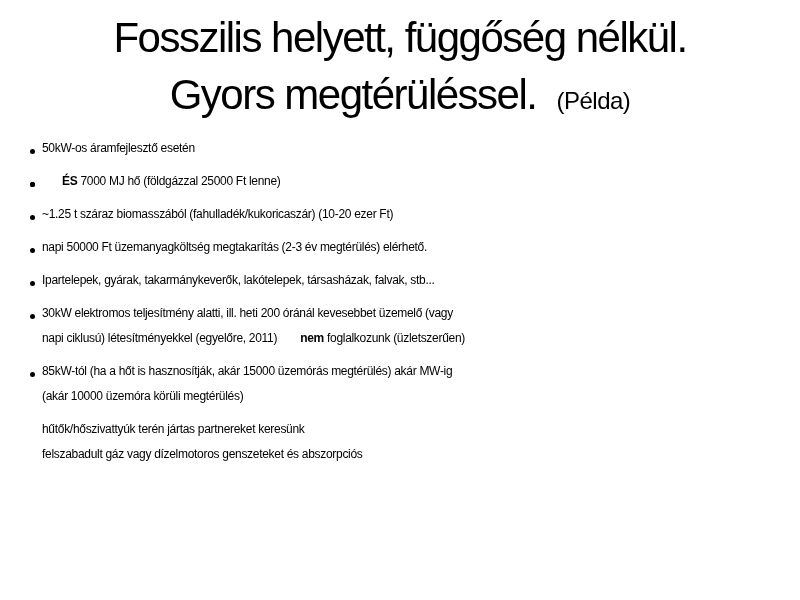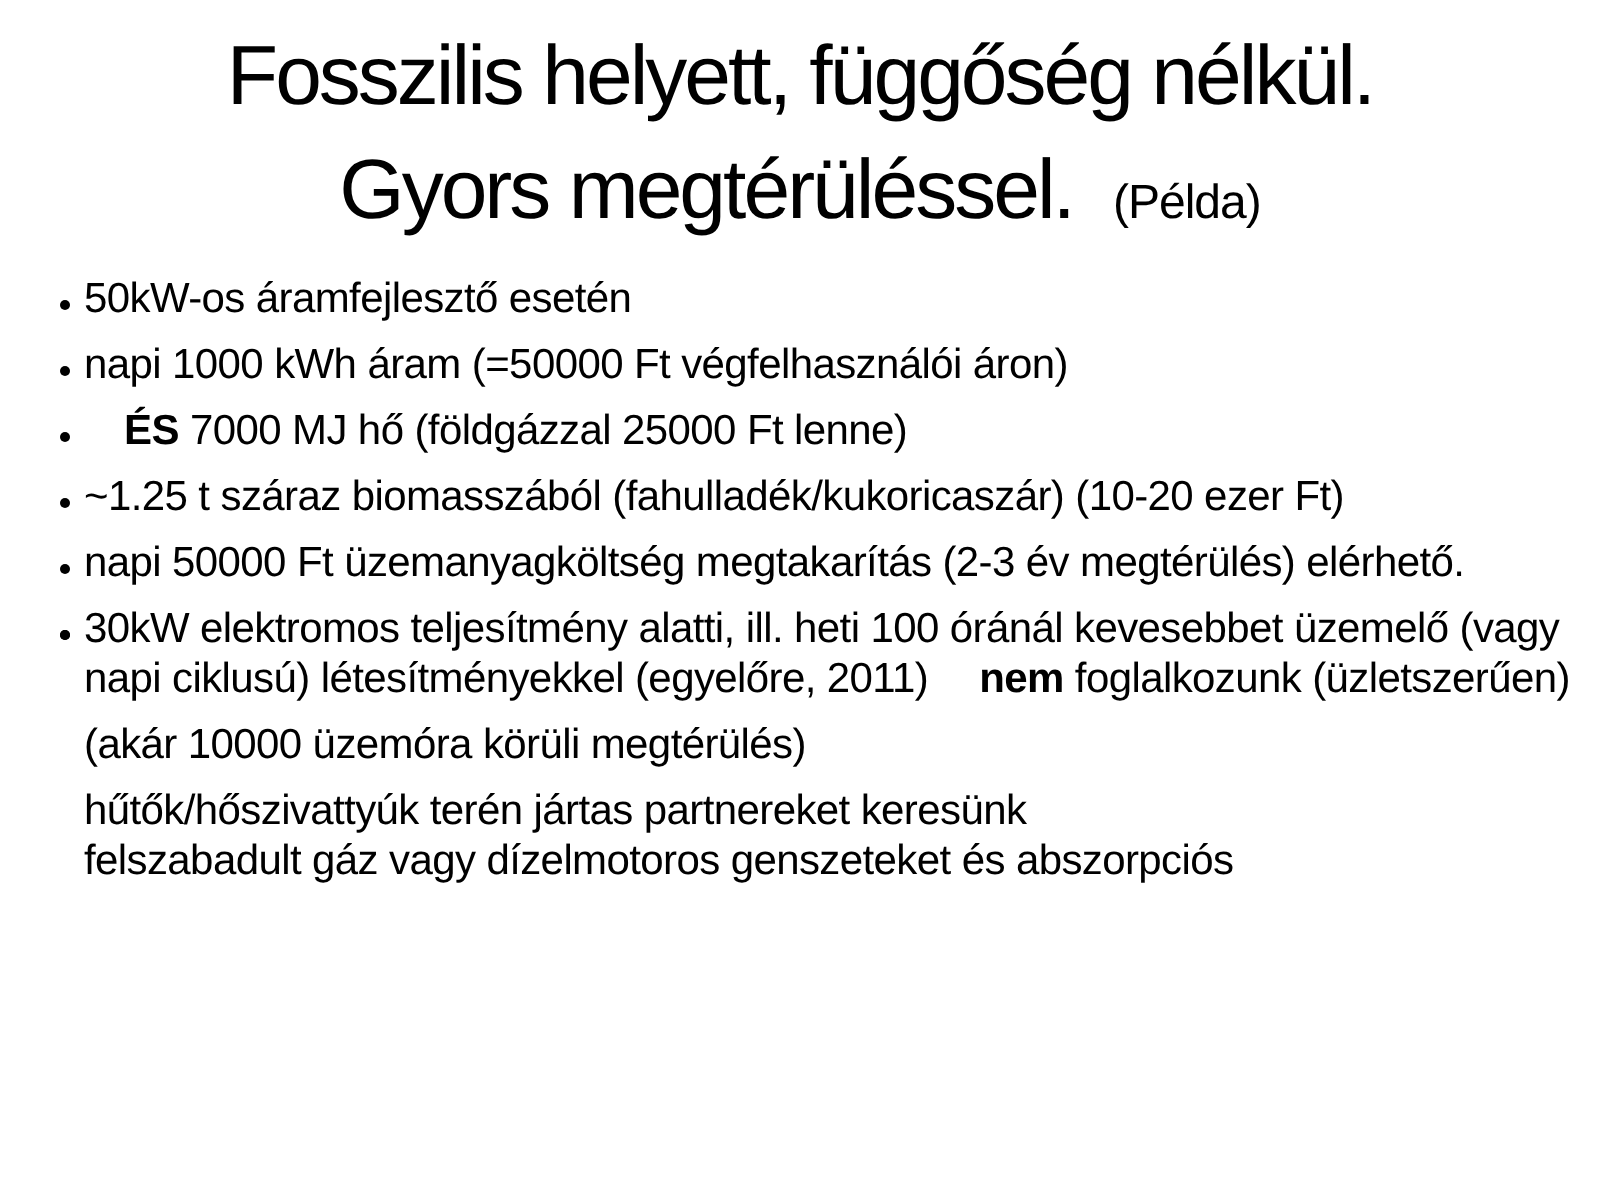--- a/index.html
+++ b/index.html
@@ -27,21 +27,21 @@
     color: #000000;
   }
   .t-line { display: block; white-space: nowrap; }
   .t-suffix {
     font-size: 24px;
     letter-spacing: -0.5px;
     margin-left: 20px;
   }
   .bullets { margin-top: 7px; }
   .bullet {
-    font-size: 21px;
+    font-size: 12px;
     line-height: 25px;
     letter-spacing: -0.3px;
     margin-bottom: 8px;
     color: #000000;
   }
   .line {
     position: relative;
     padding-left: 42px;
     white-space: nowrap;
   }
@@ -63,39 +63,40 @@
 <div class="slide">
   <h1 class="title">
     <span class="t-line">Fosszilis helyett, függőség nélkül.</span>
     <span class="t-line"><span>Gyors megtérüléssel.</span><span class="t-suffix">(Példa)</span></span>
   </h1>
   <div class="bullets" id="bullets">
       <div class="bullet">
         <div class="line"><span class="dot"></span><span>50kW-os áramfejlesztő esetén</span></div>
       </div>
       <div class="bullet">
-        <div class="line"><span class="dot"></span><span>napi 1000 kWh áram (=50000 Ft végfelhasználói áron)</span></div>
+        <div class="line"><span class="dot"></span></div>
       </div>
       <div class="bullet">
         <div class="line"><span class="dot"></span><span class="b">ÉS</span><span> 7000 MJ hő (földgázzal 25000 Ft lenne)</span></div>
       </div>
       <div class="bullet">
         <div class="line"><span class="dot"></span><span>~1.25 t száraz biomasszából (fahulladék/kukoricaszár) (10-20 ezer Ft)</span></div>
       </div>
       <div class="bullet">
         <div class="line"><span class="dot"></span><span>napi 50000 Ft üzemanyagköltség megtakarítás (2-3 év megtérülés) elérhető.</span></div>
       </div>
       <div class="bullet">
-        <div class="line"><span class="dot"></span></div>
+        <div class="line"><span class="dot"></span><span>Ipartelepek, gyárak, takarmánykeverők, lakótelepek, társasházak, falvak, stb...</span></div>
       </div>
       <div class="bullet">
-        <div class="line"><span class="dot"></span><span>30kW elektromos teljesítmény alatti, ill. heti 100 óránál kevesebbet üzemelő (vagy</span></div>
+        <div class="line"><span class="dot"></span><span>30kW elektromos teljesítmény alatti, ill. heti 200 óránál kevesebbet üzemelő (vagy</span></div>
         <div class="line cont"><span>napi ciklusú) létesítményekkel (egyelőre, 2011) </span><span class="b">nem</span><span> foglalkozunk (üzletszerűen)</span></div>
       </div>
       <div class="bullet">
+        <div class="line"><span class="dot"></span><span>85kW-tól (ha a hőt is hasznosítják, akár 15000 üzemórás megtérülés) akár MW-ig</span></div>
         <div class="line cont"><span>(akár 10000 üzemóra körüli megtérülés)</span></div>
       </div>
       <div class="bullet">
         <div class="line cont"><span>hűtők/hőszivattyúk terén jártas partnereket keresünk</span></div>
         <div class="line cont"><span>felszabadult gáz vagy dízelmotoros genszeteket és abszorpciós</span></div>
       </div>
     </div>
 </div>
 
 </body></html>

